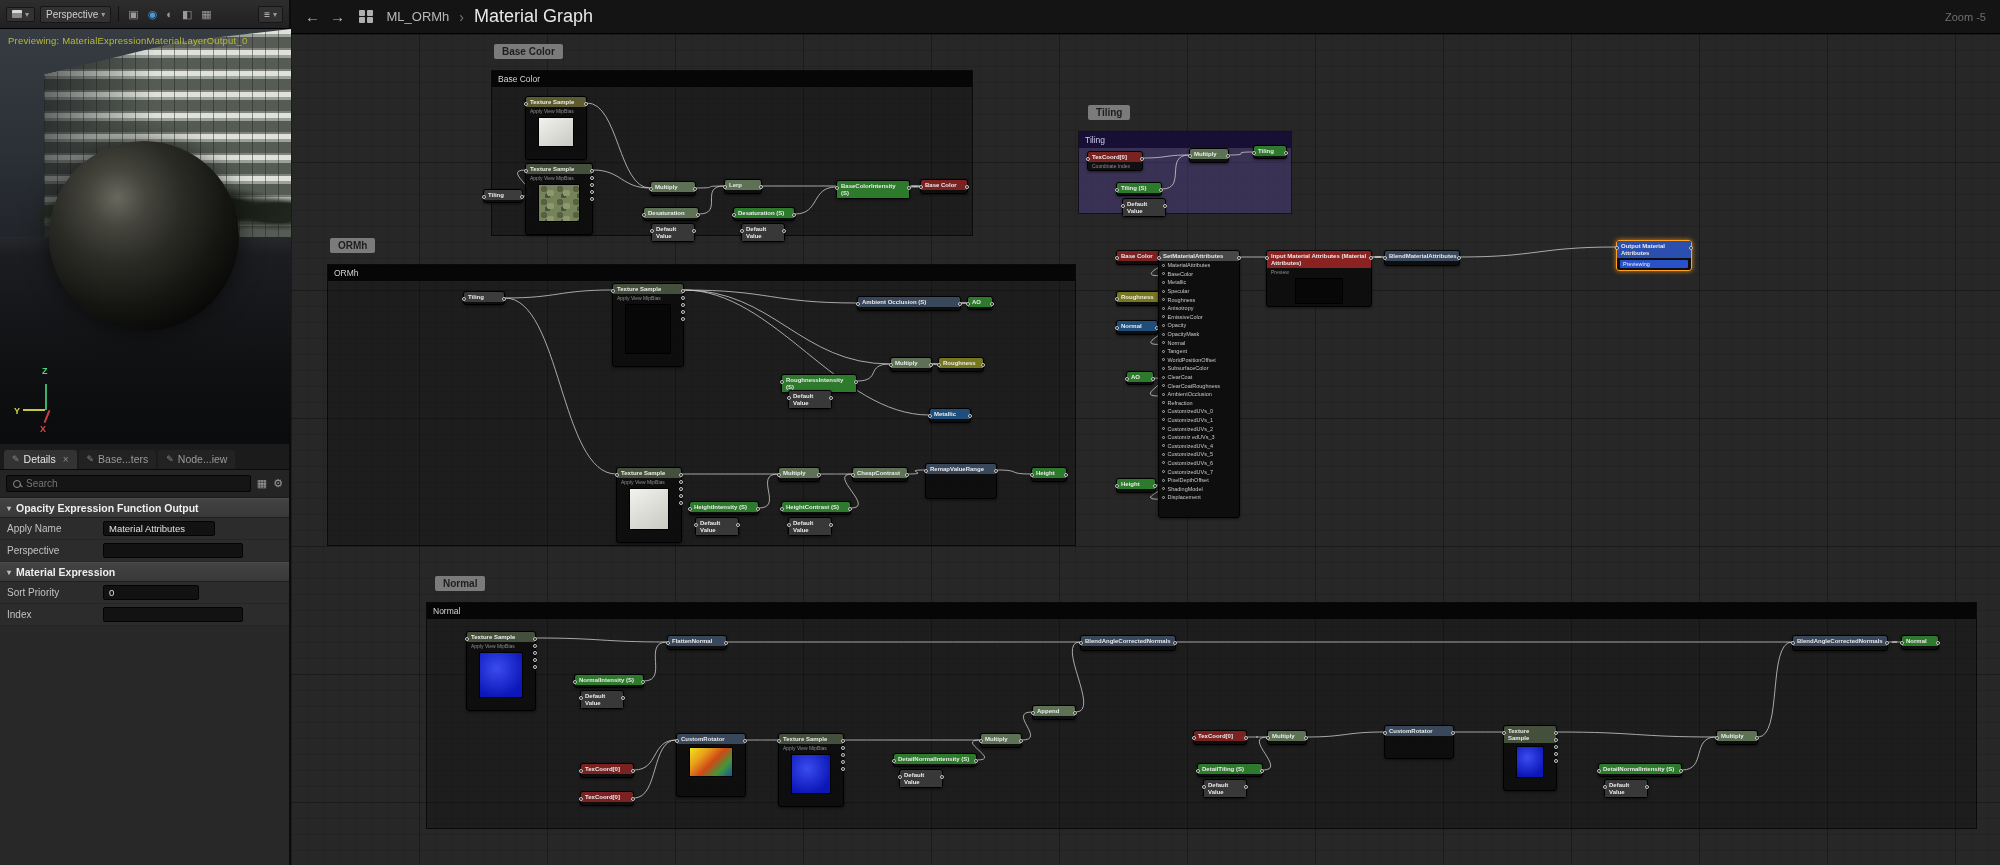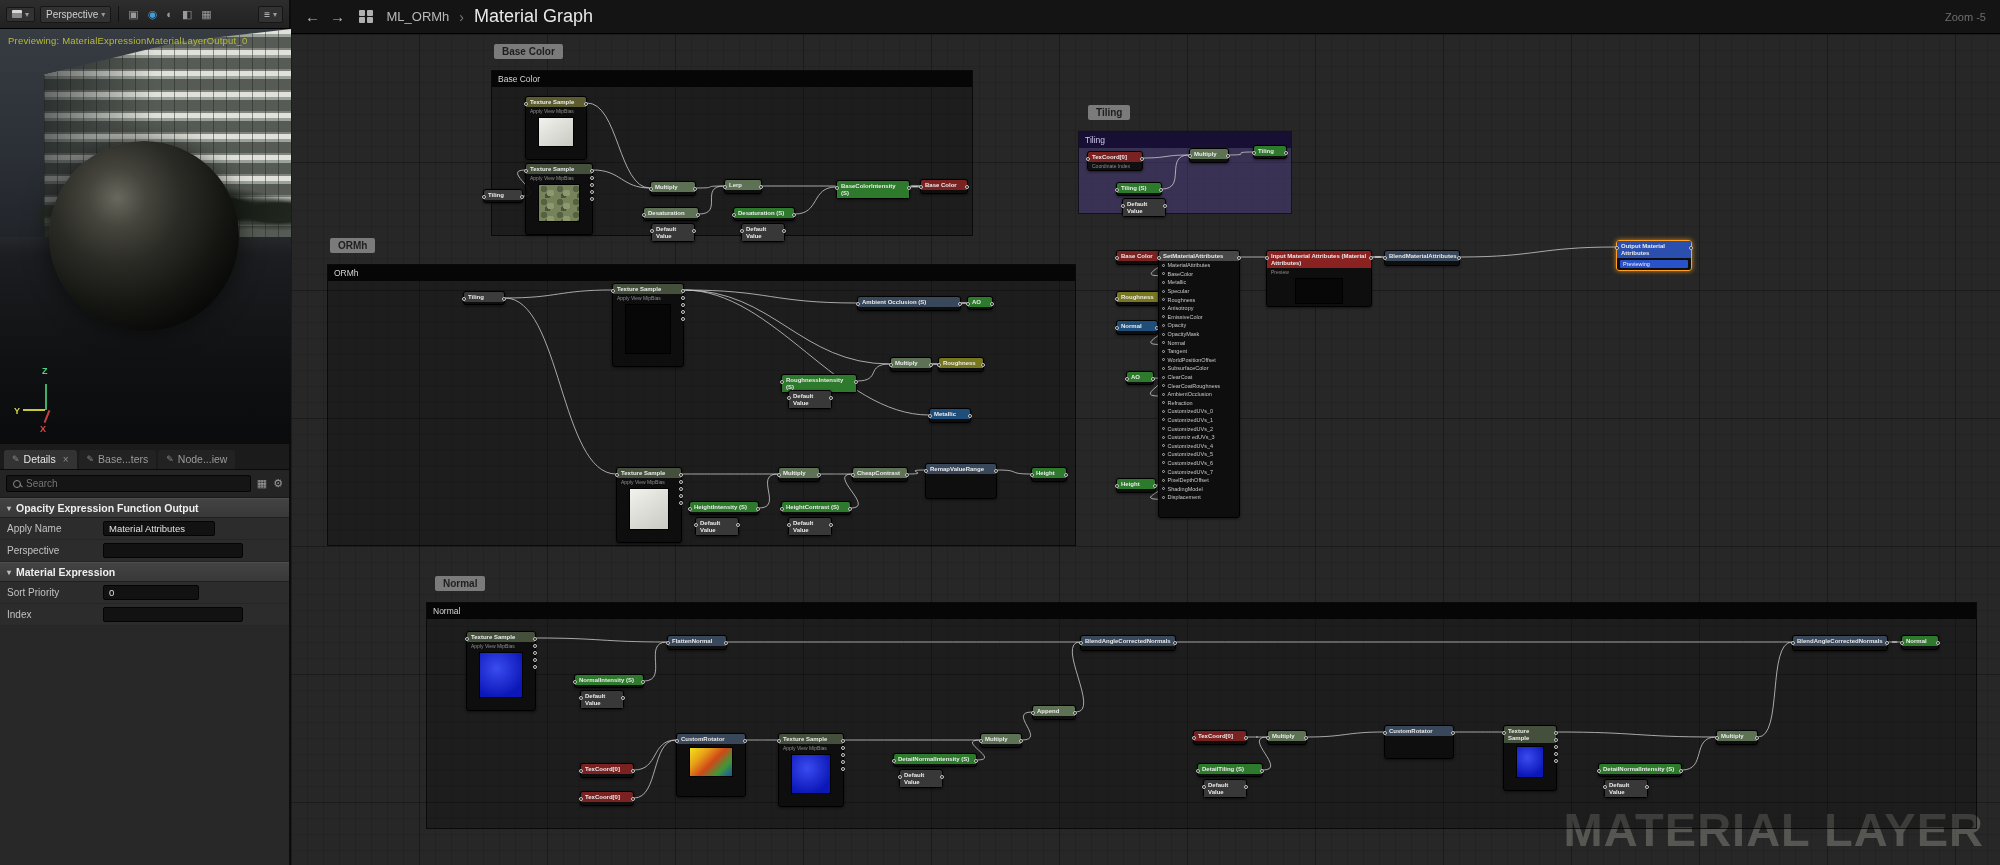--- a/index.html
+++ b/index.html
@@ -223,21 +223,20 @@
         <i></i>
         <i></i>
         <i></i>
       </span>
     <span class="bc-asset">ML_ORMh</span>
     <span class="bc-sep">›</span>
     <span class="bc-page">Material Graph</span>
     <span class="zoom">Zoom -5</span>
   </div>
   <div class="canvas" id="graph-canvas">
-    <div class="watermark">MATERIAL LAYER</div>
   <div class="frame" style="left: 200px; top: 36px; width: 482px; height: 166px;">
         <div class="frame-h">Base Color</div>
       </div>
       <div class="ctag" style="left: 203px; top: 10px;">Base Color</div>
       <div class="frame" style="left: 36px; top: 230px; width: 749px; height: 282px;">
         <div class="frame-h">ORMh</div>
       </div>
       <div class="ctag" style="left: 39px; top: 204px;">ORMh</div>
       <div class="frame purple" style="left: 787px; top: 97px; width: 214px; height: 83px;">
         <div class="frame-h">Tiling</div>

